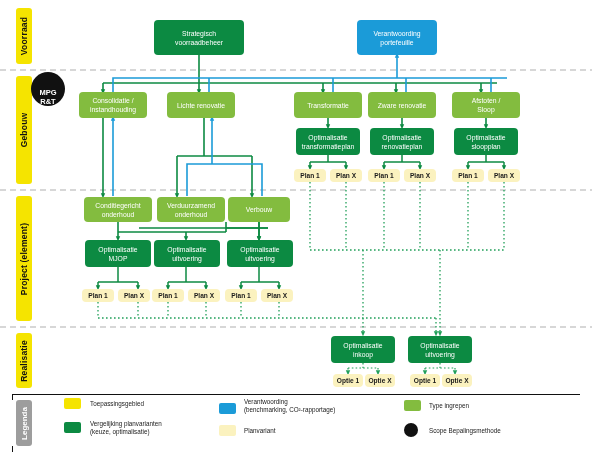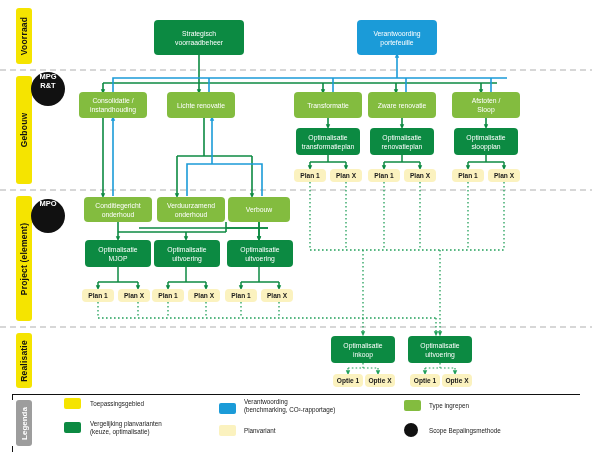--- a/index.html
+++ b/index.html
@@ -3,21 +3,21 @@
 <meta charset="utf-8">
 <style>
   html,body{margin:0;padding:0;background:#ffffff;}
   body{font-family:"Liberation Sans",sans-serif;}
   #canvas{position:relative;width:592px;height:453px;overflow:hidden;background:#fff;}
   #svg-layer{position:absolute;left:0;top:0;width:592px;height:453px;}
   .band-label{position:absolute;background:#f5e400;border-radius:3px;display:flex;align-items:center;justify-content:center;}
   .band-label span{transform:rotate(-90deg);white-space:nowrap;font-weight:bold;font-size:8.5px;color:#111;letter-spacing:0.2px;}
   .legend-label{position:absolute;background:#9d9d9d;border-radius:3px;display:flex;align-items:center;justify-content:center;}
   .legend-label span{transform:rotate(-90deg);white-space:nowrap;font-weight:bold;font-size:8px;color:#fff;}
-  .scope-badge{position:absolute;background:#111;border-radius:50%;display:flex;flex-direction:column;align-items:center;justify-content:flex-start;}
+  .scope-badge{position:absolute;background:#111;border-radius:50%;display:flex;flex-direction:column;align-items:center;justify-content:flex-end;}
   .scope-badge b{color:#fff;font-size:7.5px;line-height:9px;font-weight:bold;}
   .node{position:absolute;border-radius:4px;display:flex;align-items:center;justify-content:center;text-align:center;box-sizing:border-box;padding:2px 3px;}
   .node span{display:block;line-height:9px;font-size:6.8px;}
   .n-darkgreen{background:#0c8a42;color:#fff;}
   .n-lightgreen{background:#83bc3f;color:#fff;}
   .n-blue{background:#1b9bd8;color:#fff;}
   .n-plan{background:#fbf2bf;color:#1a1a1a;font-weight:bold;}
   .n-plan span{font-size:6.6px;}
   .legend-swatch{position:absolute;border-radius:2px;}
   .legend-dot{position:absolute;background:#111;border-radius:50%;}
@@ -189,23 +189,20 @@
   <div class="tick" style="left:12px;top:446px;width:1px;height:6px;"></div>
 
   <div class="legend-label" style="left:16px;top:400px;width:16px;height:46px;">
     <span>Legenda</span>
   </div>
 
   <div class="scope-badge" style="left:31px;top:72px;width:34px;height:34px;">
     <b>MPG</b>
     <b>R&amp;T</b>
   </div>
-  <div class="scope-badge" style="left:31px;top:199px;width:34px;height:34px;">
-    <b>MPO</b>
-  </div>
 
   <div class="node n-darkgreen" style="left:154px;top:20px;width:90px;height:35px;">
     <span style="white-space:pre-line;">Strategisch
 voorraadbeheer</span>
   </div>
   <div class="node n-blue" style="left:357px;top:20px;width:80px;height:35px;">
     <span style="white-space:pre-line;">Verantwoording
 portefeuille</span>
   </div>
 

